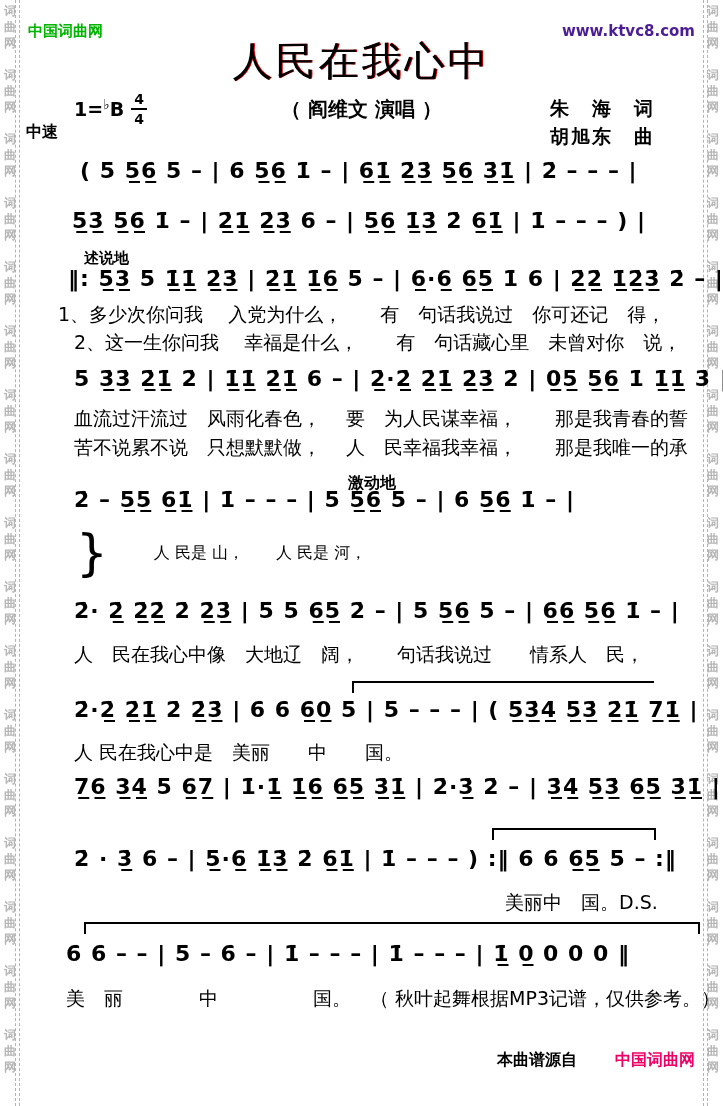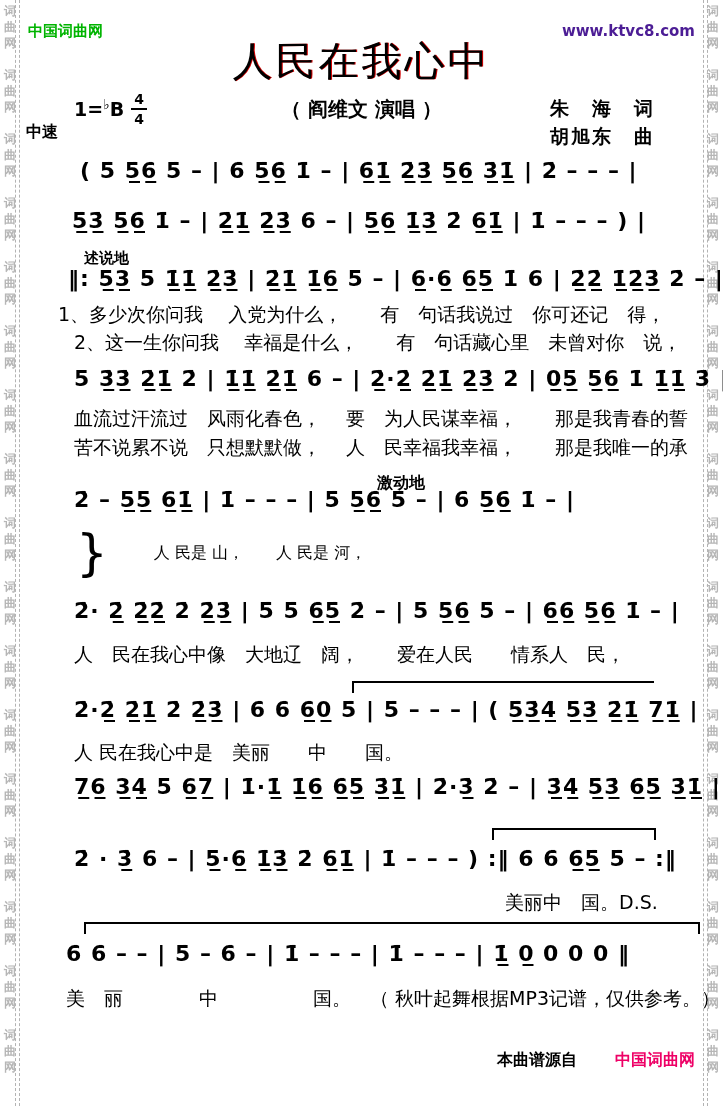--- a/index.html
+++ b/index.html
@@ -22,21 +22,21 @@
          margin-left:7px;font-weight:bold;}
   .meter .num{border-bottom:2px solid #000;padding:0 3px 2px;}
   .meter .den{padding-top:2px;}
   .tempo{position:absolute;top:122px;left:26px;font-size:16px;font-weight:bold;}
   .credit{position:absolute;font-size:19px;font-weight:bold;letter-spacing:2px;}
   .credit-lyr{top:96px;left:550px;}
   .credit-comp{top:124px;left:550px;}
   .m{position:absolute;font-size:22px;font-weight:bold;letter-spacing:1px;white-space:nowrap;}
   .ly{position:absolute;font-size:19px;white-space:nowrap;}
   .seclabel{position:absolute;font-size:15px;font-weight:bold;}
-  .segno-row{position:absolute;top:470px;left:342px;font-size:16px;font-weight:bold;margin-left:29px;}
+  .segno-row{position:absolute;top:470px;left:342px;font-size:16px;font-weight:bold;}
   .segno-row .sg{font-size:19px;margin-right:6px;}
   .coda{position:absolute;font-size:26px;font-weight:bold;line-height:1;}
   .volta{position:absolute;border-top:2px solid #000;border-left:2px solid #000;height:10px;}
   .volta .num{position:absolute;top:-10px;background:#fff;padding:0 5px;font-size:15px;
               font-weight:bold;line-height:18px;}
   .volta2{border-right:2px solid #000;}
   .endbr{position:absolute;top:922px;left:84px;width:612px;height:10px;
          border-top:2px solid #000;border-left:2px solid #000;border-right:2px solid #000;}
   .endbr .lab{position:absolute;top:-11px;left:80px;background:#fff;padding:0 8px;
               font-size:15px;font-weight:bold;line-height:20px;}
@@ -225,21 +225,21 @@
     <span class="sg"></span><span>激动地</span>
   </div>
 
   <div class="m" style="top:487px;left:74px;">2̇  –  5̲5̲ 6̲1̲̇  |  1̇  –  –  –  |  5̇ 5̲̇6̲̇ 5̇  –  |  6̇ 5̲̇6̲̇ 1̇  –  |</div>
   <div class="duo">
     <span class="brace">}</span>
     <span class="phrase">人 民是 山，　　人 民是 河，</span>
   </div>
 
   <div class="m" style="top:598px;left:74px;">2̇· 2̲̇ 2̲̇2̲̇ 2̇ 2̲̇3̲̇  |  5̇ 5̇ 6̲̇5̲̇ 2̇  –  |  5̇ 5̲̇6̲̇ 5̇  –  |  6̲̇6̲̇ 5̲̇6̲̇ 1̇  –  |</div>
-  <div class="ly" style="top:642px;left:74px;">人　民在我心中像　大地辽　阔，　　爱在人民　　情系人　民，</div>
+  <div class="ly" style="top:642px;left:74px;">人　民在我心中像　大地辽　阔，　　句话我说过　　情系人　民，</div>
 
   <div class="coda" style="top:656px;left:342px;"></div>
   <div class="volta" style="top:681px;left:352px;width:300px;">
     <span class="num" style="left:70px;"></span>
   </div>
 
   <div class="m" style="top:697px;left:74px;">2̇·2̲̇ 2̲̇1̲̇ 2̇ 2̲̇3̲̇ |  6̇ 6̇ 6̲̇0̲ 5̇  |  5̇  –  –  –  | ( 5̲̇3̲̇4̲̇ 5̲̇3̲̇ 2̲̇1̲̇ 7̲1̲̇ |</div>
   <div class="ly" style="top:740px;left:74px;">人 民在我心中是　美丽　　中　　国。</div>
 
   <div class="m" style="top:774px;left:74px;">7̲6̲ 3̲4̲ 5 6̲7̲  | 1̇·1̲̇ 1̲̇6̲̇ 6̲̇5̲̇ 3̲̇1̲̇ |  2̇·3̲̇ 2̇  –  | 3̲̇4̲̇ 5̲̇3̲̇ 6̲̇5̲̇ 3̲̇1̲̇ |</div>

